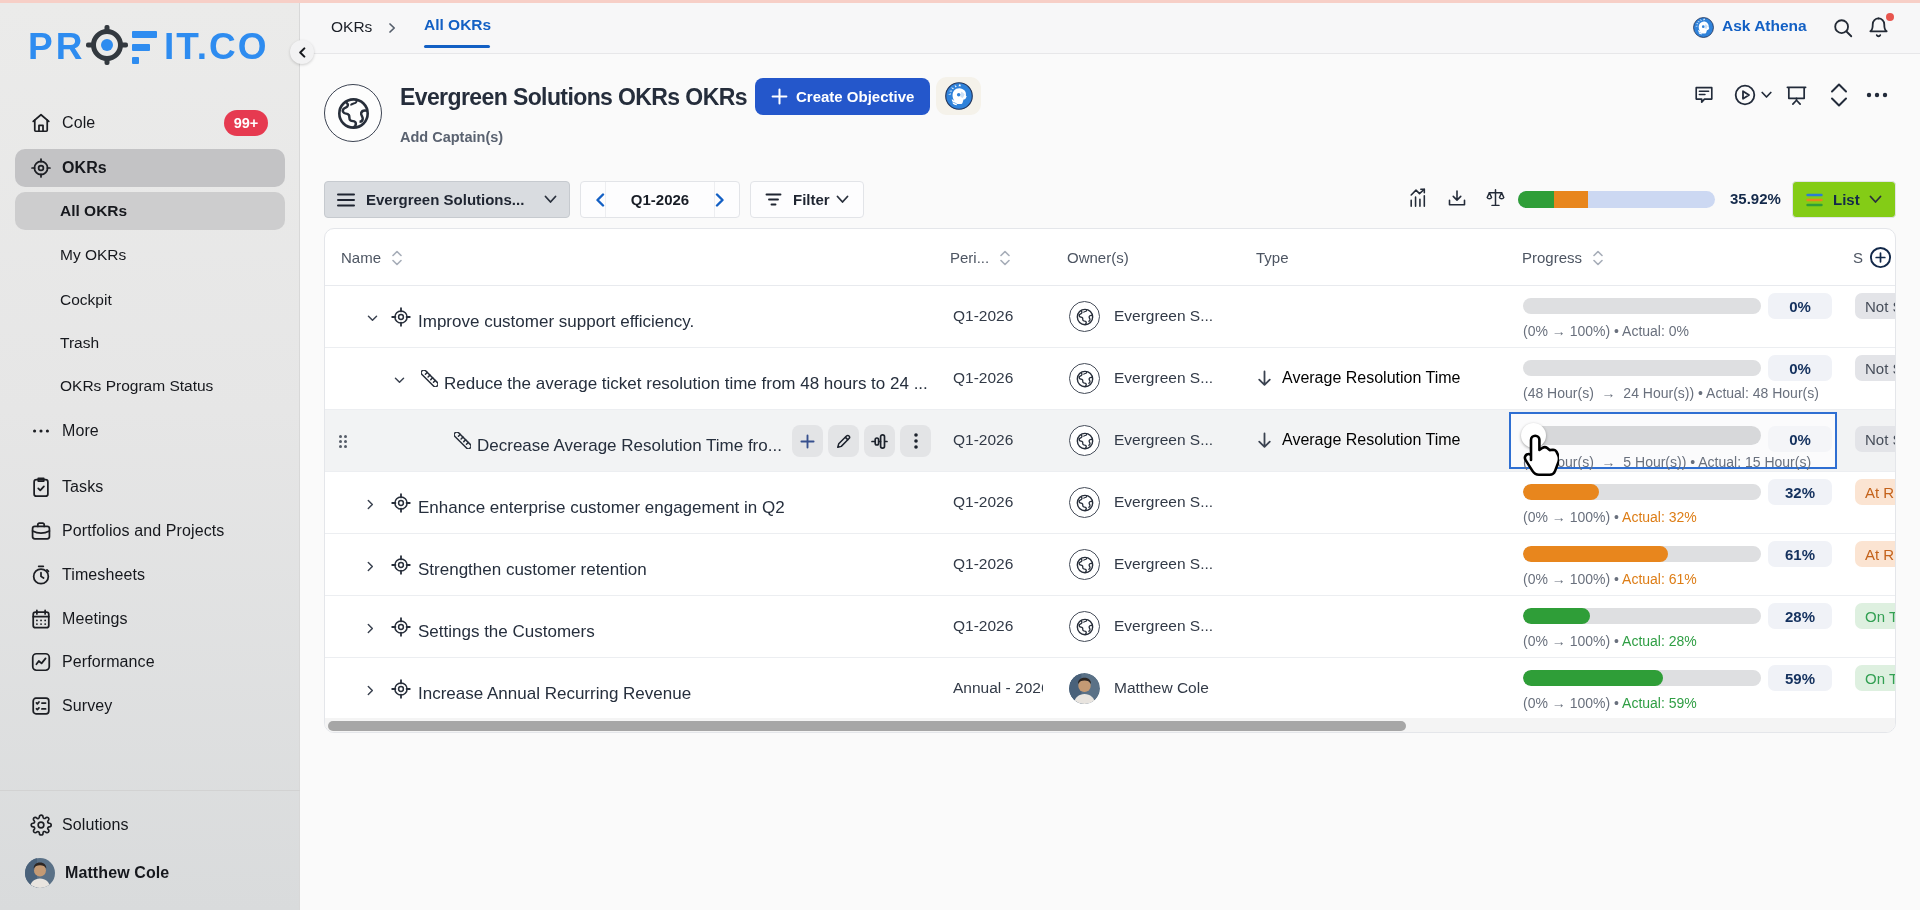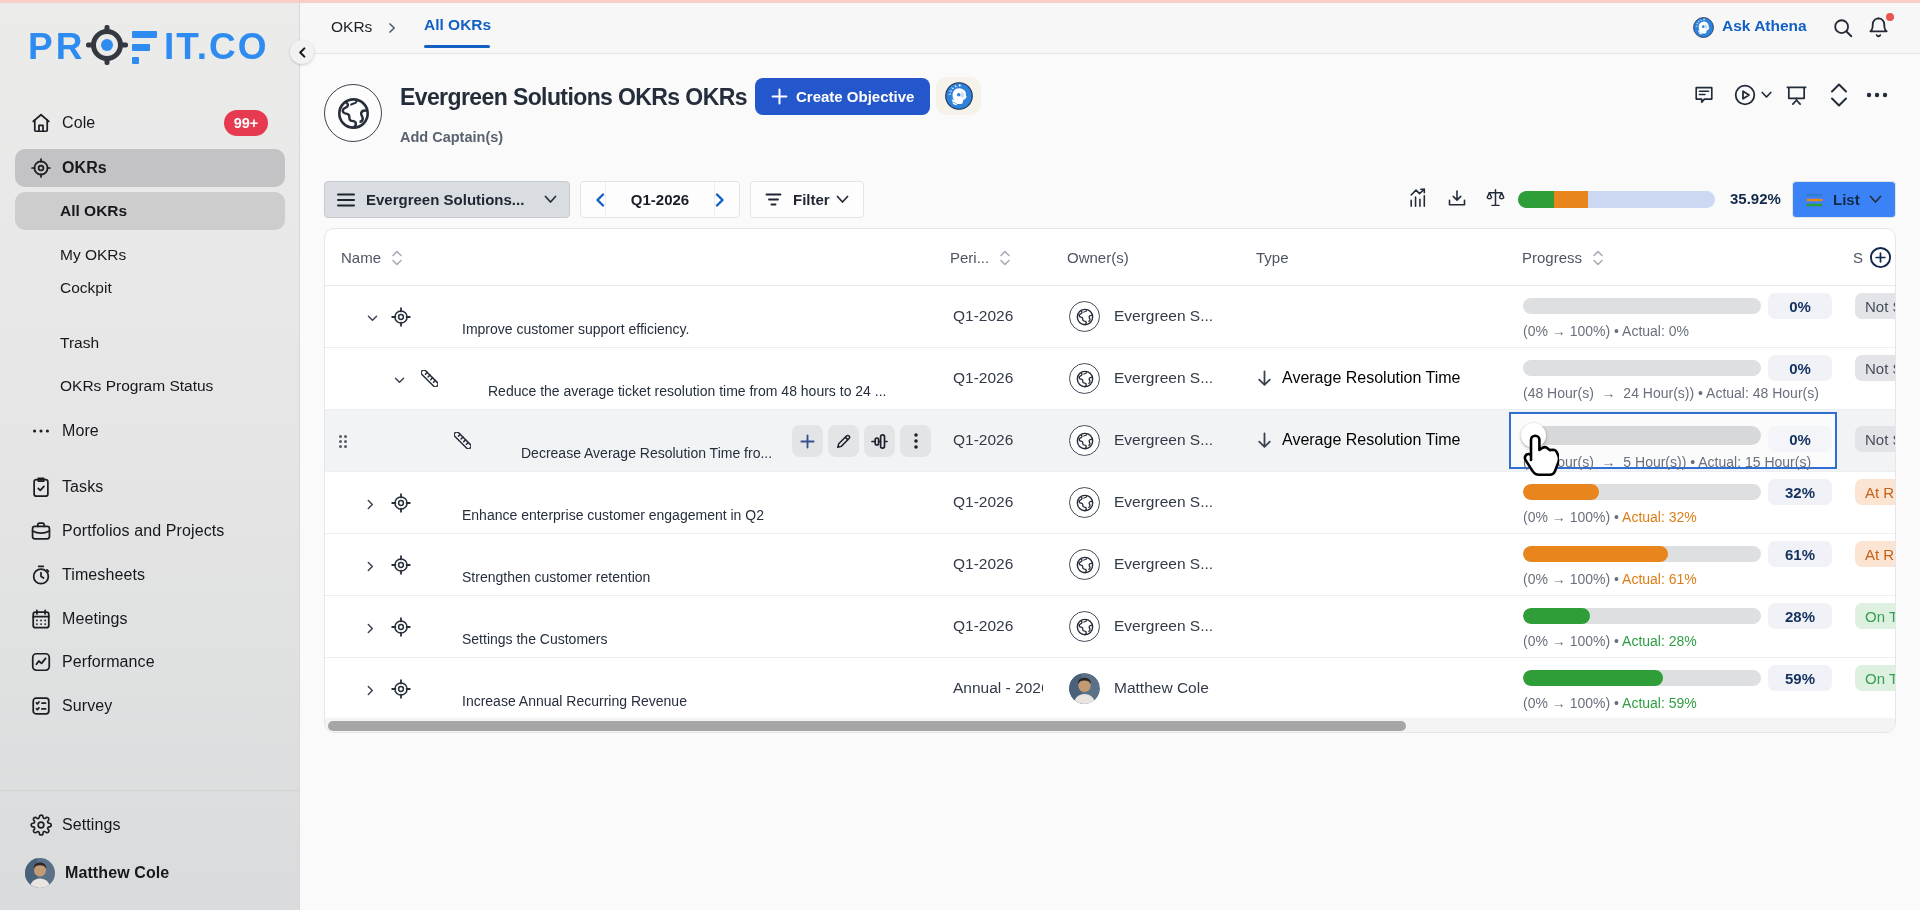--- a/index.html
+++ b/index.html
@@ -30,29 +30,29 @@
 .hdr-avatar { left:24px; top:30px; width:58px; height:58px; border-radius:50%; border:1.6px solid #3c4352; background:#fdfdfd; display:flex; align-items:center; justify-content:center; }
 #page-title { left:100px; top:30px; font-size:23px; letter-spacing:-0.6px; font-weight:700; color:#252d3b; }
 #btn-create { left:455px; top:24px; height:37px; padding:0 16px; background:#2457cb; border-radius:8px; color:#fff; font-size:15px; font-weight:600; display:flex; align-items:center; gap:8px; }
 #athena-chip { left:636px; top:23px; width:45px; height:38px; border-radius:11px; background:#f5f2ea; display:flex; align-items:center; justify-content:center; }
 #add-captains { left:100px; top:75px; font-size:14.5px; font-weight:600; color:#5a6270; }
 
 .toolbtn { position:absolute; height:37px; border-radius:4px; display:flex; align-items:center; font-size:15px; font-weight:600; color:#1f2531; }
 #scope-btn { left:24px; top:127px; width:246px; background:#d9dce0; border:1px solid #c6cacf; padding:0 12px; }
 #pager { left:280px; top:127px; width:160px; background:#fdfdfe; border:1px solid #e2e4e8; }
 #filter-btn { left:450px; top:127px; width:114px; background:#fdfdfe; border:1px solid #e2e4e8; padding:0 14px; }
-#list-btn { left:1492px; top:127px; width:104px; background:#3b82f6; border:1px solid #e2e4e8; padding:0 13px; }
+#list-btn { left:1492px; top:127px; width:104px; background:#84cc16; border:1px solid #e2e4e8; padding:0 13px; }
 #mini-progress { left:1218px; top:137px; width:197px; height:17px; border-radius:9px; background:#ccd8f2; overflow:hidden; }
 #pct { left:1430px; top:136px; font-size:15px; font-weight:700; color:#13294a; }
 
 #card { left:24px; top:174px; width:1572px; height:505px; background:#fff; border:1px solid #e4e6ea; border-radius:10px; overflow:hidden; }
 #thead { position:absolute; left:0; top:0; width:1572px; height:57px; border-bottom:1px solid #e8eaee; }
 .th { position:absolute; top:0; height:57px; display:flex; align-items:center; font-size:15px; color:#4d5562; gap:10px; }
 .trow { position:absolute; left:0; width:1572px; height:62px; border-bottom:1px solid #eceef1; }
-.name-cell { position:absolute; top:12px; height:62px; display:flex; align-items:center; font-size:14px; color:#262f3d;margin-left:44px; }
+.name-cell { position:absolute; top:5px; height:62px; display:flex; align-items:center; font-size:17px; color:#262f3d; }
 .cell { position:absolute; font-size:15.5px; color:#323a47; }
 .period { top:21px; left:628px; width:90px; overflow:hidden; white-space:nowrap; }
 .owner-av { position:absolute; left:744px; top:15px; width:31px; height:31px; border-radius:50%; border:1.2px solid #454c59; background:#fff; display:flex; align-items:center; justify-content:center; }
 .owner-name { position:absolute; left:789px; top:21px; }
 .type-cell { position:absolute; left:932px; top:21px; display:flex; align-items:center; gap:10px; }
 .pbar { position:absolute; left:1198px; top:12px; width:238px; height:16px; border-radius:8px; background:#dedfe1; overflow:hidden; }
 .pfill { height:16px; border-radius:8px; }
 .pbadge { position:absolute; left:1443px; top:7px; width:64px; height:26px; border-radius:7px; background:#f0f2f7; display:flex; align-items:center; justify-content:center; font-size:15px; font-weight:700; color:#14315e; }
 .sublabel { position:absolute; left:1198px; top:37px; font-size:14px; color:#69707d; white-space:nowrap; }
 .status { position:absolute; left:1530px; top:7px; height:26px; border-radius:7px; padding:0 10px; display:flex; align-items:center; font-size:15px; font-weight:500; white-space:nowrap; }
@@ -107,21 +107,21 @@
           <circle cx="12" cy="12" r="7.2"></circle>
           <circle cx="12" cy="12" r="2.6"></circle>
           <path d="M12 2.2v3M12 18.8v3M2.2 12h3M18.8 12h3"></path>
         </svg>
       <span class="lbl" style="font-weight:700;">OKRs</span>
     </div>
 
     <div class="abs" id="allokrs-active"></div>
     <div class="subitem" style="top:199px; font-weight:700;">All OKRs</div>
     <div class="subitem" style="top:243px;">My OKRs</div>
-    <div class="subitem" style="top:276px;">Cockpit</div>
+    <div class="subitem" style="top:288px;">Cockpit</div>
     <div class="subitem" style="top:331px;">Trash</div>
     <div class="subitem" style="top:374px;">OKRs Program Status</div>
 
     <div class="navitem" style="top:466px;">
       <svg class="ic" viewBox="0 0 24 24" fill="none" stroke="#1c1e23" stroke-width="1.9" stroke-linecap="round" stroke-linejoin="round">
           <rect x="4.5" y="4" width="15" height="18" rx="2.5"></rect>
           <path d="M9 2.5h6v3H9z"></path>
           <path d="m9 13.5 2.2 2.2 4-4.4"></path>
         </svg>
       <span class="lbl">Tasks</span>
@@ -180,21 +180,21 @@
         </svg>
       <span class="lbl">Survey</span>
     </div>
     <div class="abs" id="sb-divider"></div>
 
     <div class="navitem" style="top:804px;">
       <svg class="ic" viewBox="0 0 24 24" fill="none" stroke="#1c1e23" stroke-width="1.8" stroke-linecap="round" stroke-linejoin="round">
           <circle cx="12" cy="12" r="3.1"></circle>
           <path d="M19.4 15a1.6 1.6 0 0 0 .3 1.7l.1.1a2 2 0 1 1-2.8 2.8l-.1-.1a1.6 1.6 0 0 0-1.7-.3 1.6 1.6 0 0 0-1 1.5v.2a2 2 0 1 1-4 0v-.1a1.6 1.6 0 0 0-1-1.5 1.6 1.6 0 0 0-1.7.3l-.1.1a2 2 0 1 1-2.8-2.8l.1-.1a1.6 1.6 0 0 0 .3-1.7 1.6 1.6 0 0 0-1.5-1h-.2a2 2 0 1 1 0-4h.1a1.6 1.6 0 0 0 1.5-1 1.6 1.6 0 0 0-.3-1.7l-.1-.1a2 2 0 1 1 2.8-2.8l.1.1a1.6 1.6 0 0 0 1.7.3h.1a1.6 1.6 0 0 0 1-1.5v-.2a2 2 0 1 1 4 0v.1a1.6 1.6 0 0 0 1 1.5 1.6 1.6 0 0 0 1.7-.3l.1-.1a2 2 0 1 1 2.8 2.8l-.1.1a1.6 1.6 0 0 0-.3 1.7v.1a1.6 1.6 0 0 0 1.5 1h.2a2 2 0 1 1 0 4h-.1a1.6 1.6 0 0 0-1.5 1z"></path>
         </svg>
-      <span class="lbl">Settings</span>
+      <span class="lbl">Solutions</span>
     </div>
 
     <div class="navitem" style="top:853px; height:34px;">
       <svg class="ic" style="width:30px;height:30px;margin-left:25px;margin-right:10px;" viewBox="0 0 30 30">
         <defs>
             <clipPath id="avclip">
               <circle cx="15" cy="15" r="15"></circle>
             </clipPath>
           </defs>
         <g clip-path="url(#avclip)">

